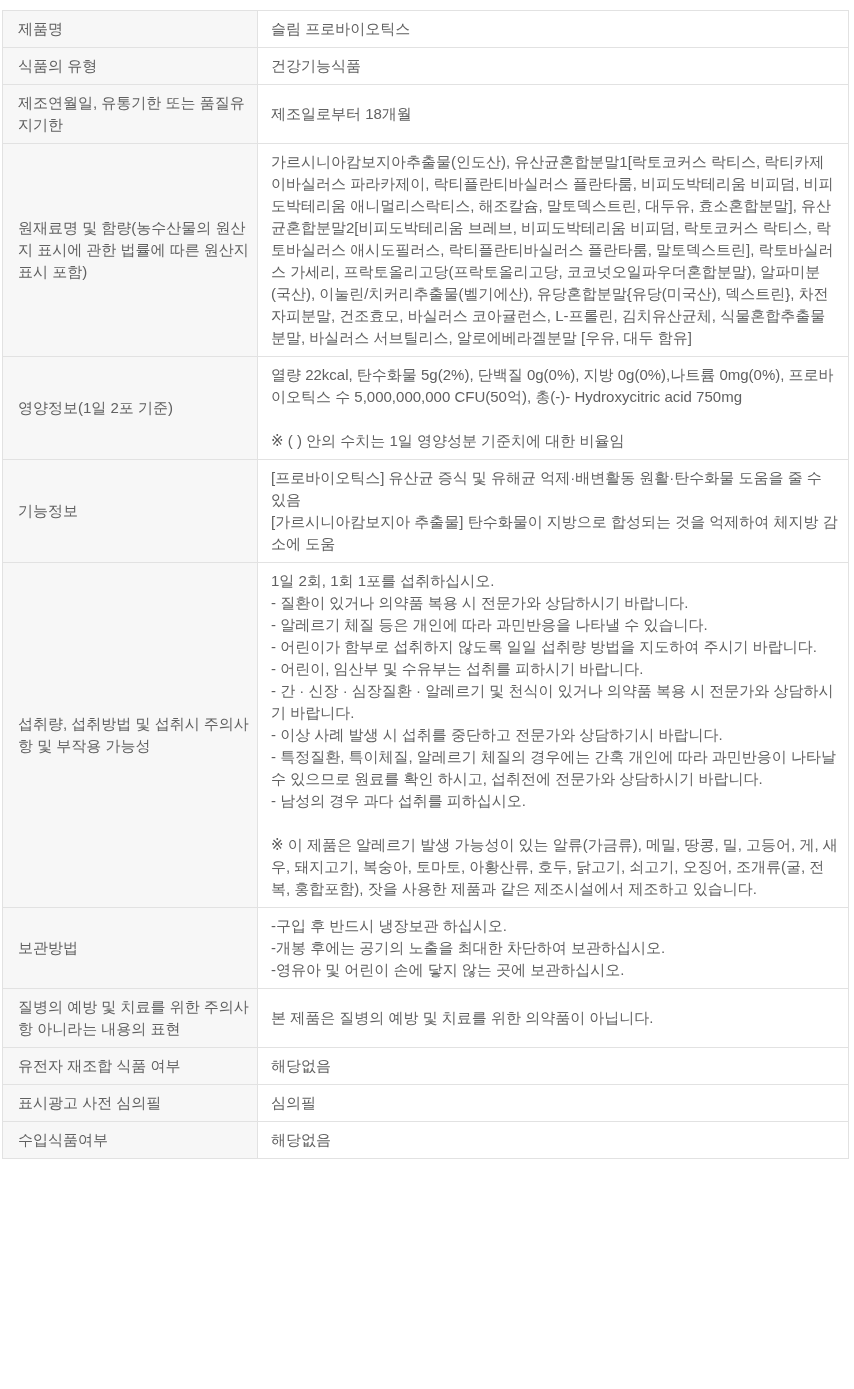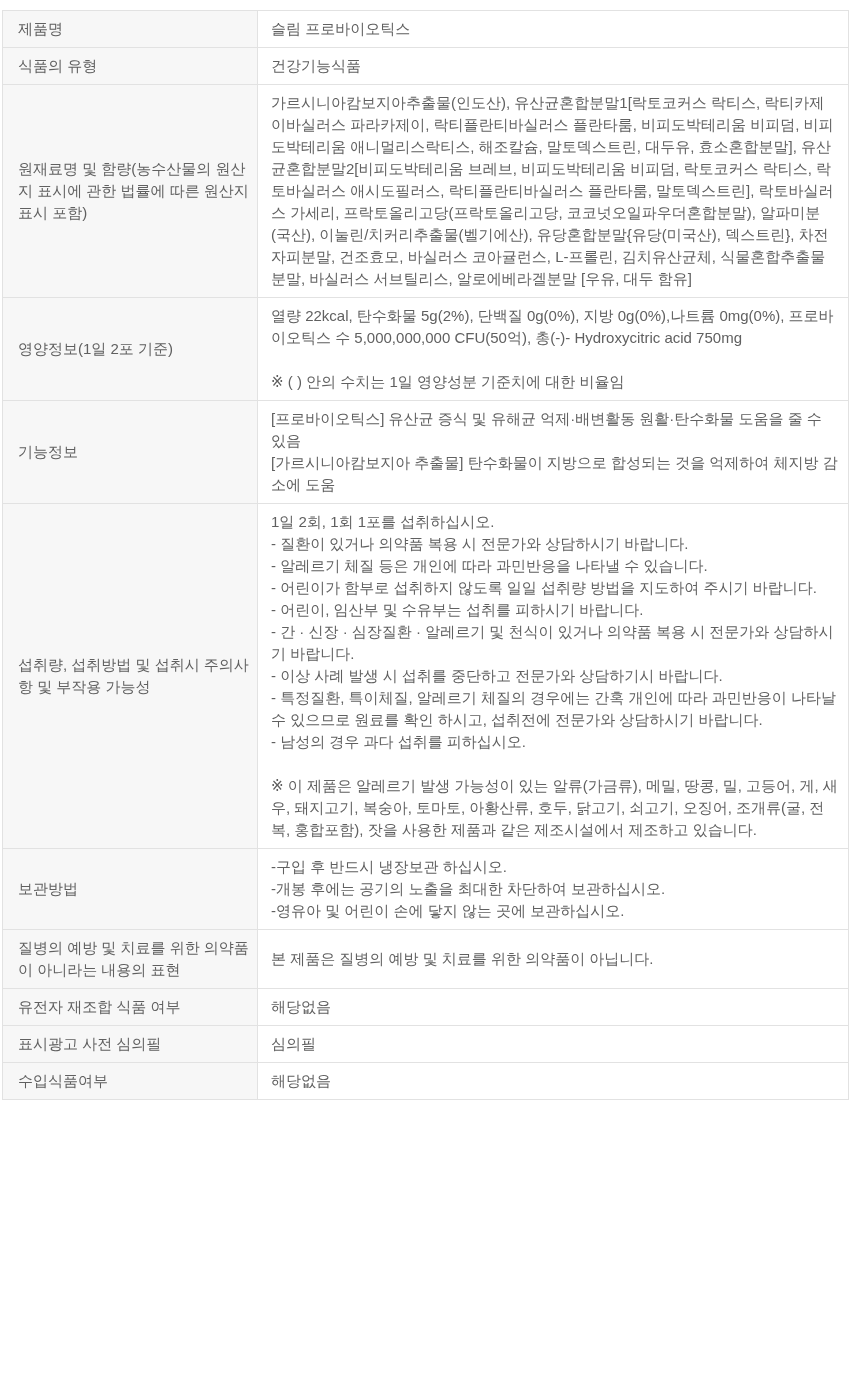--- a/index.html
+++ b/index.html
@@ -54,20 +54,24 @@
     <tbody>
       <tr>
         <th class="cell label">제품명</th>
         <td class="cell value">슬림 프로바이오틱스</td>
       </tr>
       <tr>
         <th class="cell label">식품의 유형</th>
         <td class="cell value">건강기능식품</td>
       </tr>
       <tr>
+        <th class="cell label">제조연월일, 유통기한 또는 품질유지기한</th>
+        <td class="cell value">제조일로부터 18개월</td>
+      </tr>
+      <tr>
         <th class="cell label">원재료명 및 함량(농수산물의 원산지 표시에 관한 법률에 따른 원산지 표시 포함)</th>
         <td class="cell value">가르시니아캄보지아추출물(인도산), 유산균혼합분말1[락토코커스 락티스, 락티카제이바실러스 파라카제이, 락티플란티바실러스 플란타룸, 비피도박테리움 비피덤, 비피도박테리움 애니멀리스락티스, 해조칼슘, 말토덱스트린, 대두유, 효소혼합분말], 유산균혼합분말2[비피도박테리움 브레브, 비피도박테리움 비피덤, 락토코커스 락티스, 락토바실러스 애시도필러스, 락티플란티바실러스 플란타룸, 말토덱스트린], 락토바실러스 가세리, 프락토올리고당(프락토올리고당, 코코넛오일파우더혼합분말), 알파미분(국산), 이눌린/치커리추출물(벨기에산), 유당혼합분말{유당(미국산), 덱스트린}, 차전자피분말, 건조효모, 바실러스 코아귤런스, L-프롤린, 김치유산균체, 식물혼합추출물분말, 바실러스 서브틸리스, 알로에베라겔분말 [우유, 대두 함유]</td>
       </tr>
       <tr>
         <th class="cell label">영양정보(1일 2포 기준)</th>
         <td class="cell value">열량 22kcal, 탄수화물 5g(2%), 단백질 0g(0%), 지방 0g(0%),나트륨 0mg(0%), 프로바이오틱스 수 5,000,000,000 CFU(50억), 총(-)- Hydroxycitric acid 750mg
 
 ※ ( ) 안의 수치는 1일 영양성분 기준치에 대한 비율임</td>
       </tr>
       <tr>
@@ -89,21 +93,21 @@
 
 ※ 이 제품은 알레르기 발생 가능성이 있는 알류(가금류), 메밀, 땅콩, 밀, 고등어, 게, 새우, 돼지고기, 복숭아, 토마토, 아황산류, 호두, 닭고기, 쇠고기, 오징어, 조개류(굴, 전복, 홍합포함), 잣을 사용한 제품과 같은 제조시설에서 제조하고 있습니다.</td>
       </tr>
       <tr>
         <th class="cell label">보관방법</th>
         <td class="cell value">-구입 후 반드시 냉장보관 하십시오.
 -개봉 후에는 공기의 노출을 최대한 차단하여 보관하십시오.
 -영유아 및 어린이 손에 닿지 않는 곳에 보관하십시오.</td>
       </tr>
       <tr>
-        <th class="cell label">질병의 예방 및 치료를 위한 의약품이 아니라는 내용의 표현</th>
+        <th class="cell label">질병의 예방 및 치료를 위한 주의사항 아니라는 내용의 표현</th>
         <td class="cell value">본 제품은 질병의 예방 및 치료를 위한 의약품이 아닙니다.</td>
       </tr>
       <tr>
         <th class="cell label">유전자 재조합 식품 여부</th>
         <td class="cell value">해당없음</td>
       </tr>
       <tr>
         <th class="cell label">표시광고 사전 심의필</th>
         <td class="cell value">심의필</td>
       </tr>

